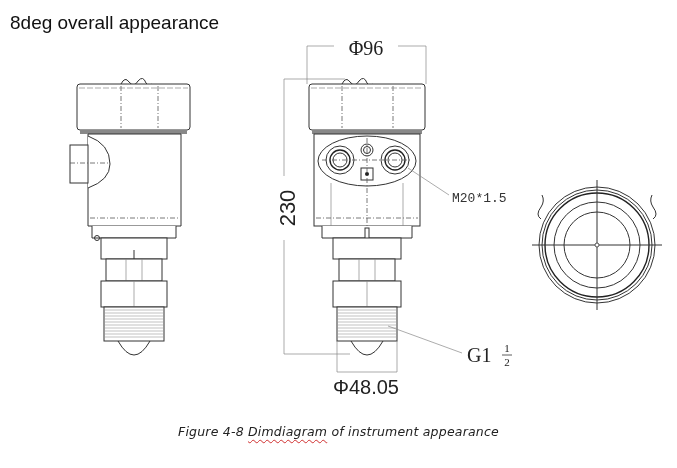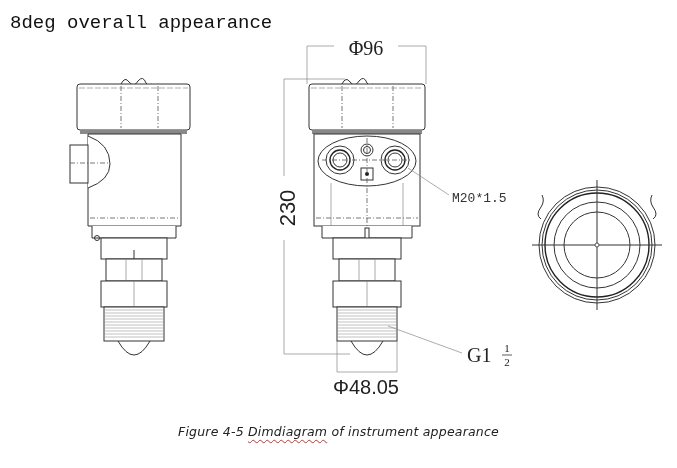--- a/index.html
+++ b/index.html
@@ -1,19 +1,19 @@
 <!DOCTYPE html>
 <html><head>
   <meta charset="utf-8">
   <style>
     html, body { margin: 0; padding: 0; background: #ffffff; }
     body { width: 677px; height: 468px; position: relative; overflow: hidden; }
     .title {
       position: absolute; left: 10px; top: 12px;
-      font-family: Liberation Mono, monospace;
+      font-family: Liberation Sans, sans-serif;
       font-size: 19px; color: #111; white-space: nowrap;
     }
     svg.drawing { position: absolute; left: 0; top: 0; }
     .lbl-serif { font-family: "Liberation Serif", "DejaVu Serif", serif; fill: #222; }
     .lbl-sans { font-family: "Liberation Sans", "DejaVu Sans", sans-serif; fill: #222; }
     .lbl-mono { font-family: "Liberation Mono", "DejaVu Sans Mono", monospace; fill: #333; }
     .caption {
       position: absolute; left: 0; width: 677px; top: 424px; text-align: center;
       font-family: "DejaVu Sans", sans-serif; font-style: italic;
       font-size: 12.5px; color: #222; letter-spacing: 0.2px;
@@ -183,14 +183,14 @@
     <circle class="s2" cx="597" cy="245" r="52" stroke-width="2.2"></circle>
     <circle class="s" cx="597" cy="245" r="43"></circle>
     <circle class="s" cx="597" cy="245" r="33"></circle>
     <line class="s" x1="597" y1="180" x2="597" y2="310"></line>
     <line class="s" x1="532" y1="245" x2="662" y2="245"></line>
     <circle cx="597" cy="245" r="2" fill="#fff" stroke="#333" stroke-width="0.8"></circle>
   </g>
 </svg>
 
 <div class="caption">
-  <span>Figure 4-5 </span><span class="spell">Dimdiagram</span><span> of instrument appearance</span>
+  <span>Figure 4-8 </span><span class="spell">Dimdiagram</span><span> of instrument appearance</span>
 </div>
 
 </body></html>

